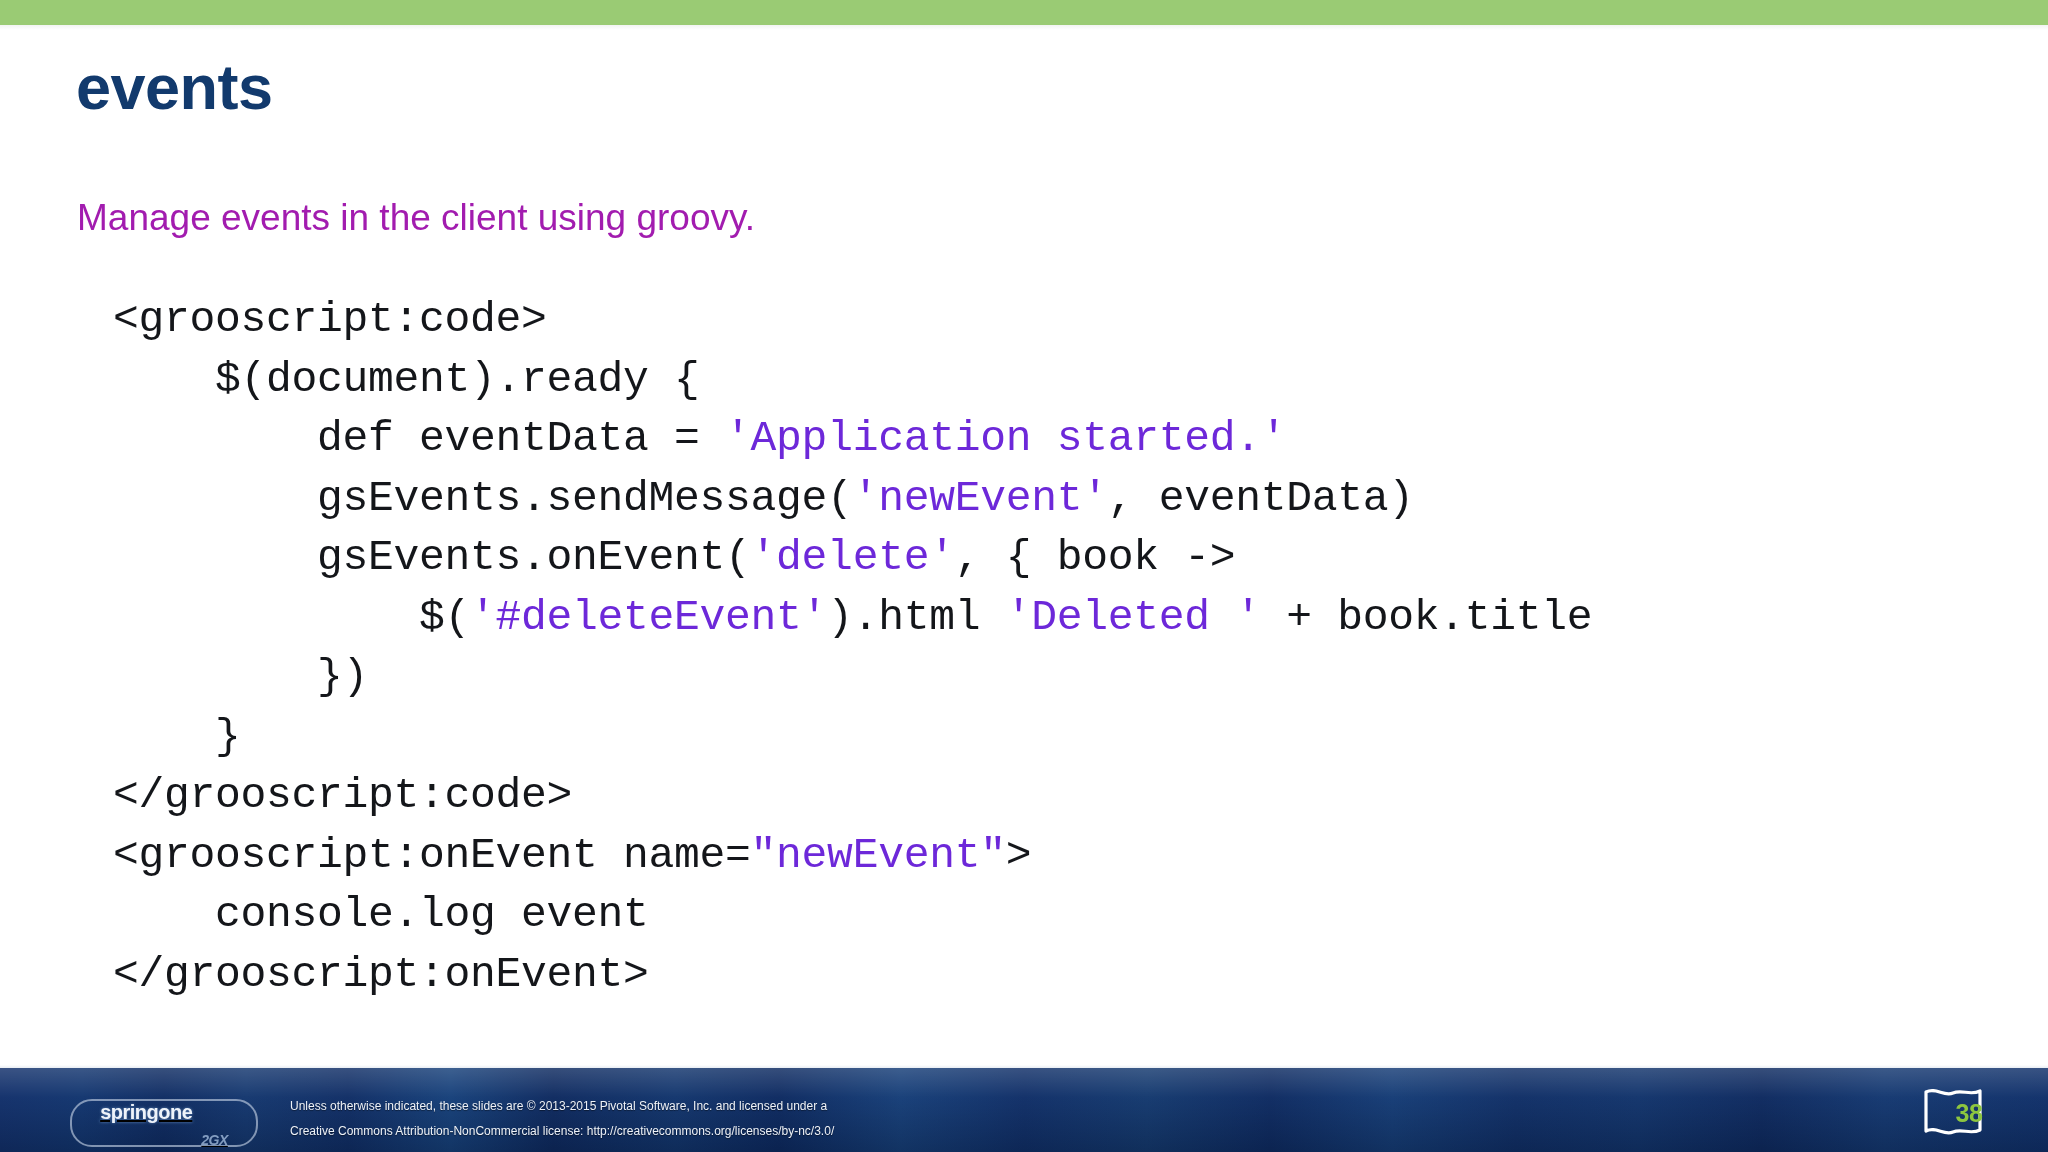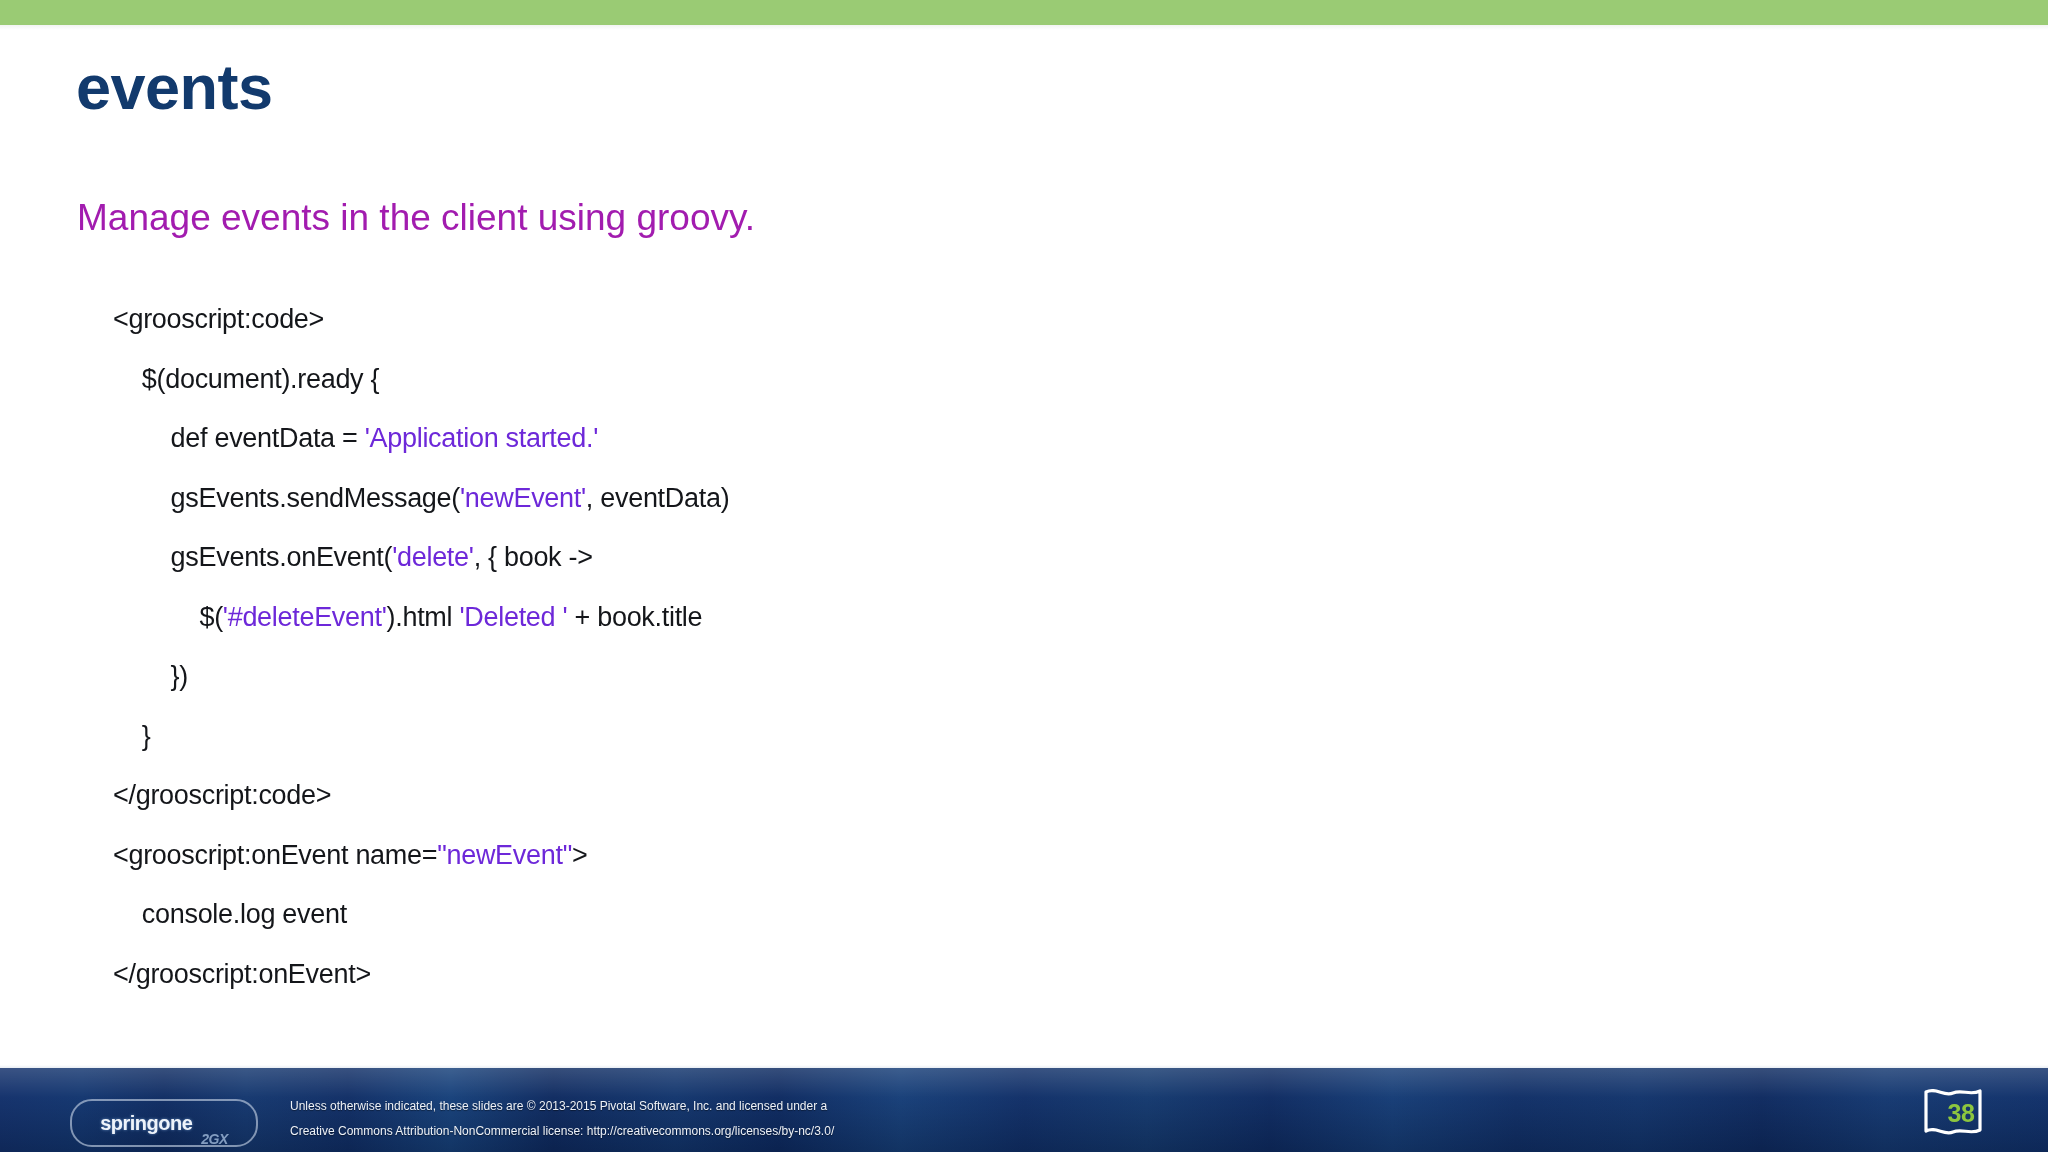--- a/index.html
+++ b/index.html
@@ -58,22 +58,22 @@
     font-weight: 400;
     color: #a21caf;
     letter-spacing: 0px;
   }
 
   
   .code-block {
     position: absolute;
     left: 113px;
     top: 290px;
-    font-family: Liberation Sans, sans-serif;
-    font-size: 27px;
+    font-family: Liberation Mono, monospace;
+    font-size: 43px;
     line-height: 59.5px;
     color: #14161a;
     white-space: pre;
     letter-spacing: -0.3px;
   }
   .code-line {
     white-space: pre;
     height: 59.5px;
   }
   .str {
@@ -116,24 +116,24 @@
 
   .logo {
     position: absolute;
     left: 70px;
     top: 1099px;
     width: 184px;
     height: 44px;
     border: 2px solid rgba(190,205,225,0.65);
     border-radius: 22px / 22px;
     display: flex;
-    align-items: center;
     justify-content: center;
     gap: 9px;
     z-index: 5;
+    text-decoration: underline;
   }
   .logo-main {
     font-size: 20px;
     font-weight: 700;
     color: #eef3fa;
     letter-spacing: -0.5px;
     text-shadow: 0 0 3px rgba(120,160,210,0.8);
   }
   .logo-sub {
     font-size: 14px;
@@ -164,21 +164,21 @@
     height: 54px;
     z-index: 5;
   }
   .slide-number svg {
     position: absolute;
     left: 0;
     top: 0;
   }
   .slide-number-text {
     position: absolute;
-    left: 8px;
+    left: 16px;
     top: 0;
     width: 66px;
     height: 54px;
     display: flex;
     align-items: center;
     justify-content: center;
     font-size: 25px;
     font-weight: 700;
     color: #8dc63f;
     letter-spacing: -0.5px;

